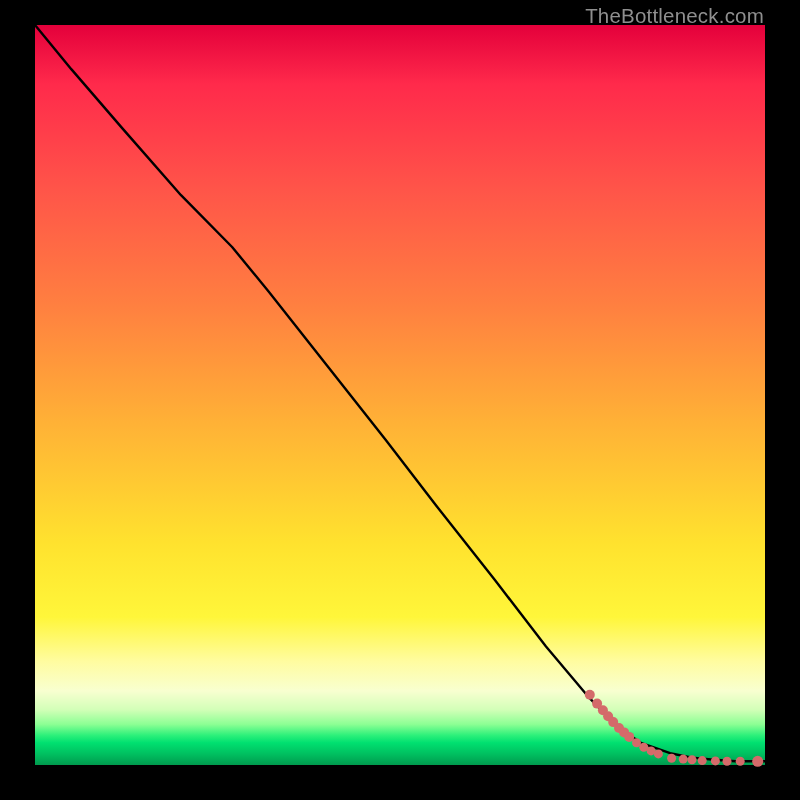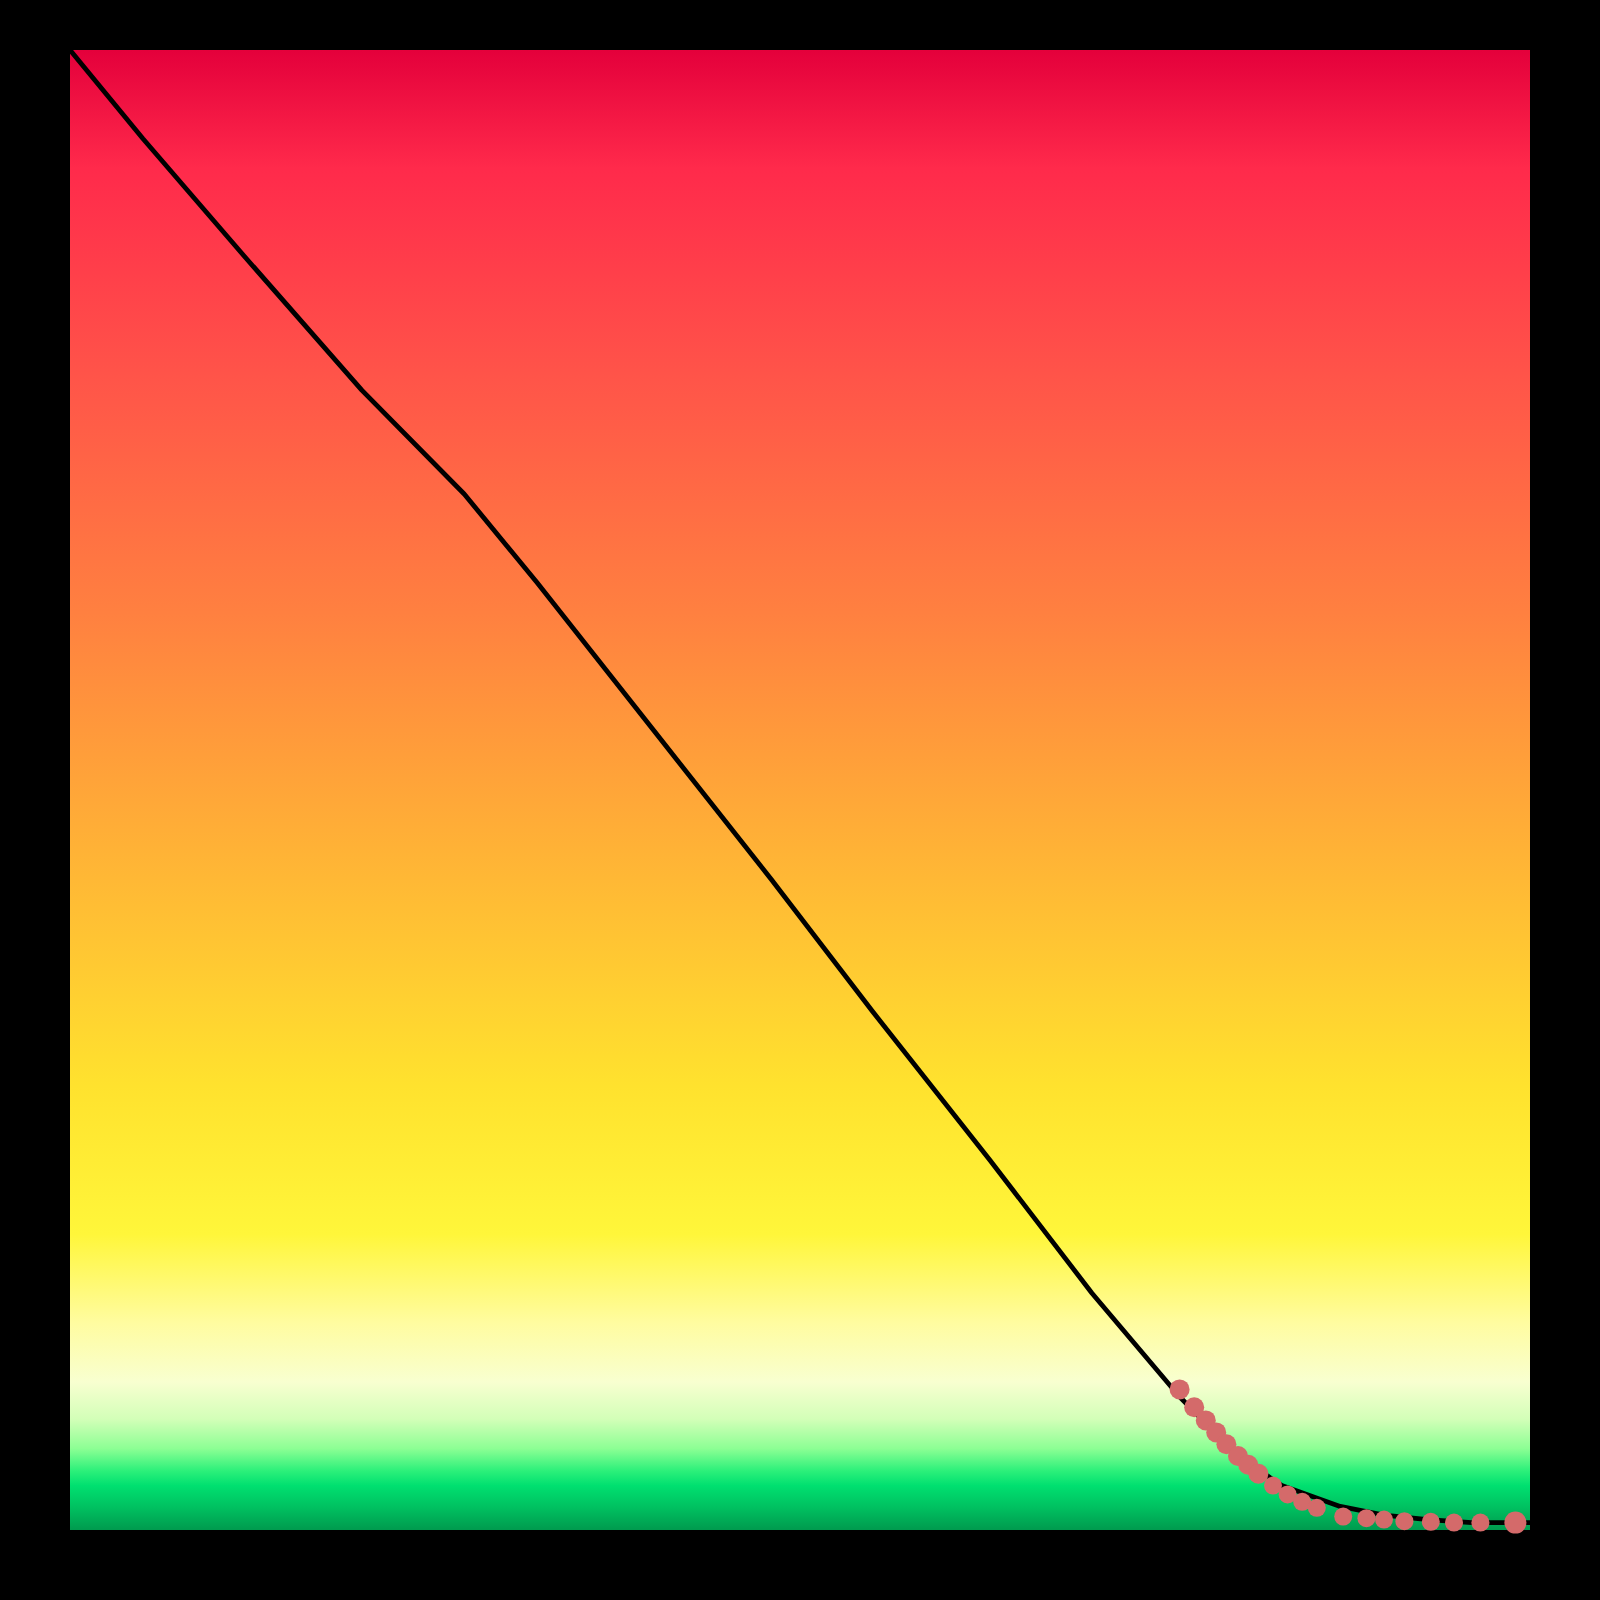--- a/index.html
+++ b/index.html
@@ -55,20 +55,21 @@
     position: absolute;
     left: 0;
     top: 0;
   }
 </style>
 </head>
 <body>
 
 <div class="stage">
 
+  <div class="credit">TheBottleneck.com</div>
 
   <div class="plot-area"></div>
 
   <svg class="overlay" width="800" height="800">
     <g id="curve-group">
         <path d="M35.0 25.0 L71.5 69.4 L122.6 128.6 L181.0 195.2 L232.1 247.0 L268.6 291.4 L327.0 365.4 L385.4 439.4 L436.5 506.0 L494.9 580.0 L546.0 646.6 L589.8 698.4 L619.0 728.0 L640.9 742.8 L670.1 753.2 L692.0 757.6 L713.9 759.8 L735.8 761.3 L765.0 761.3" fill="none" stroke="#000" stroke-width="2.4" stroke-linecap="round" stroke-linejoin="round"></path>
       </g>
     <g id="marker-group">
         <circle cx="589.8" cy="694.7" r="5" fill="#d46a6a"></circle>
         <circle cx="597.1" cy="703.6" r="5" fill="#d46a6a"></circle>

